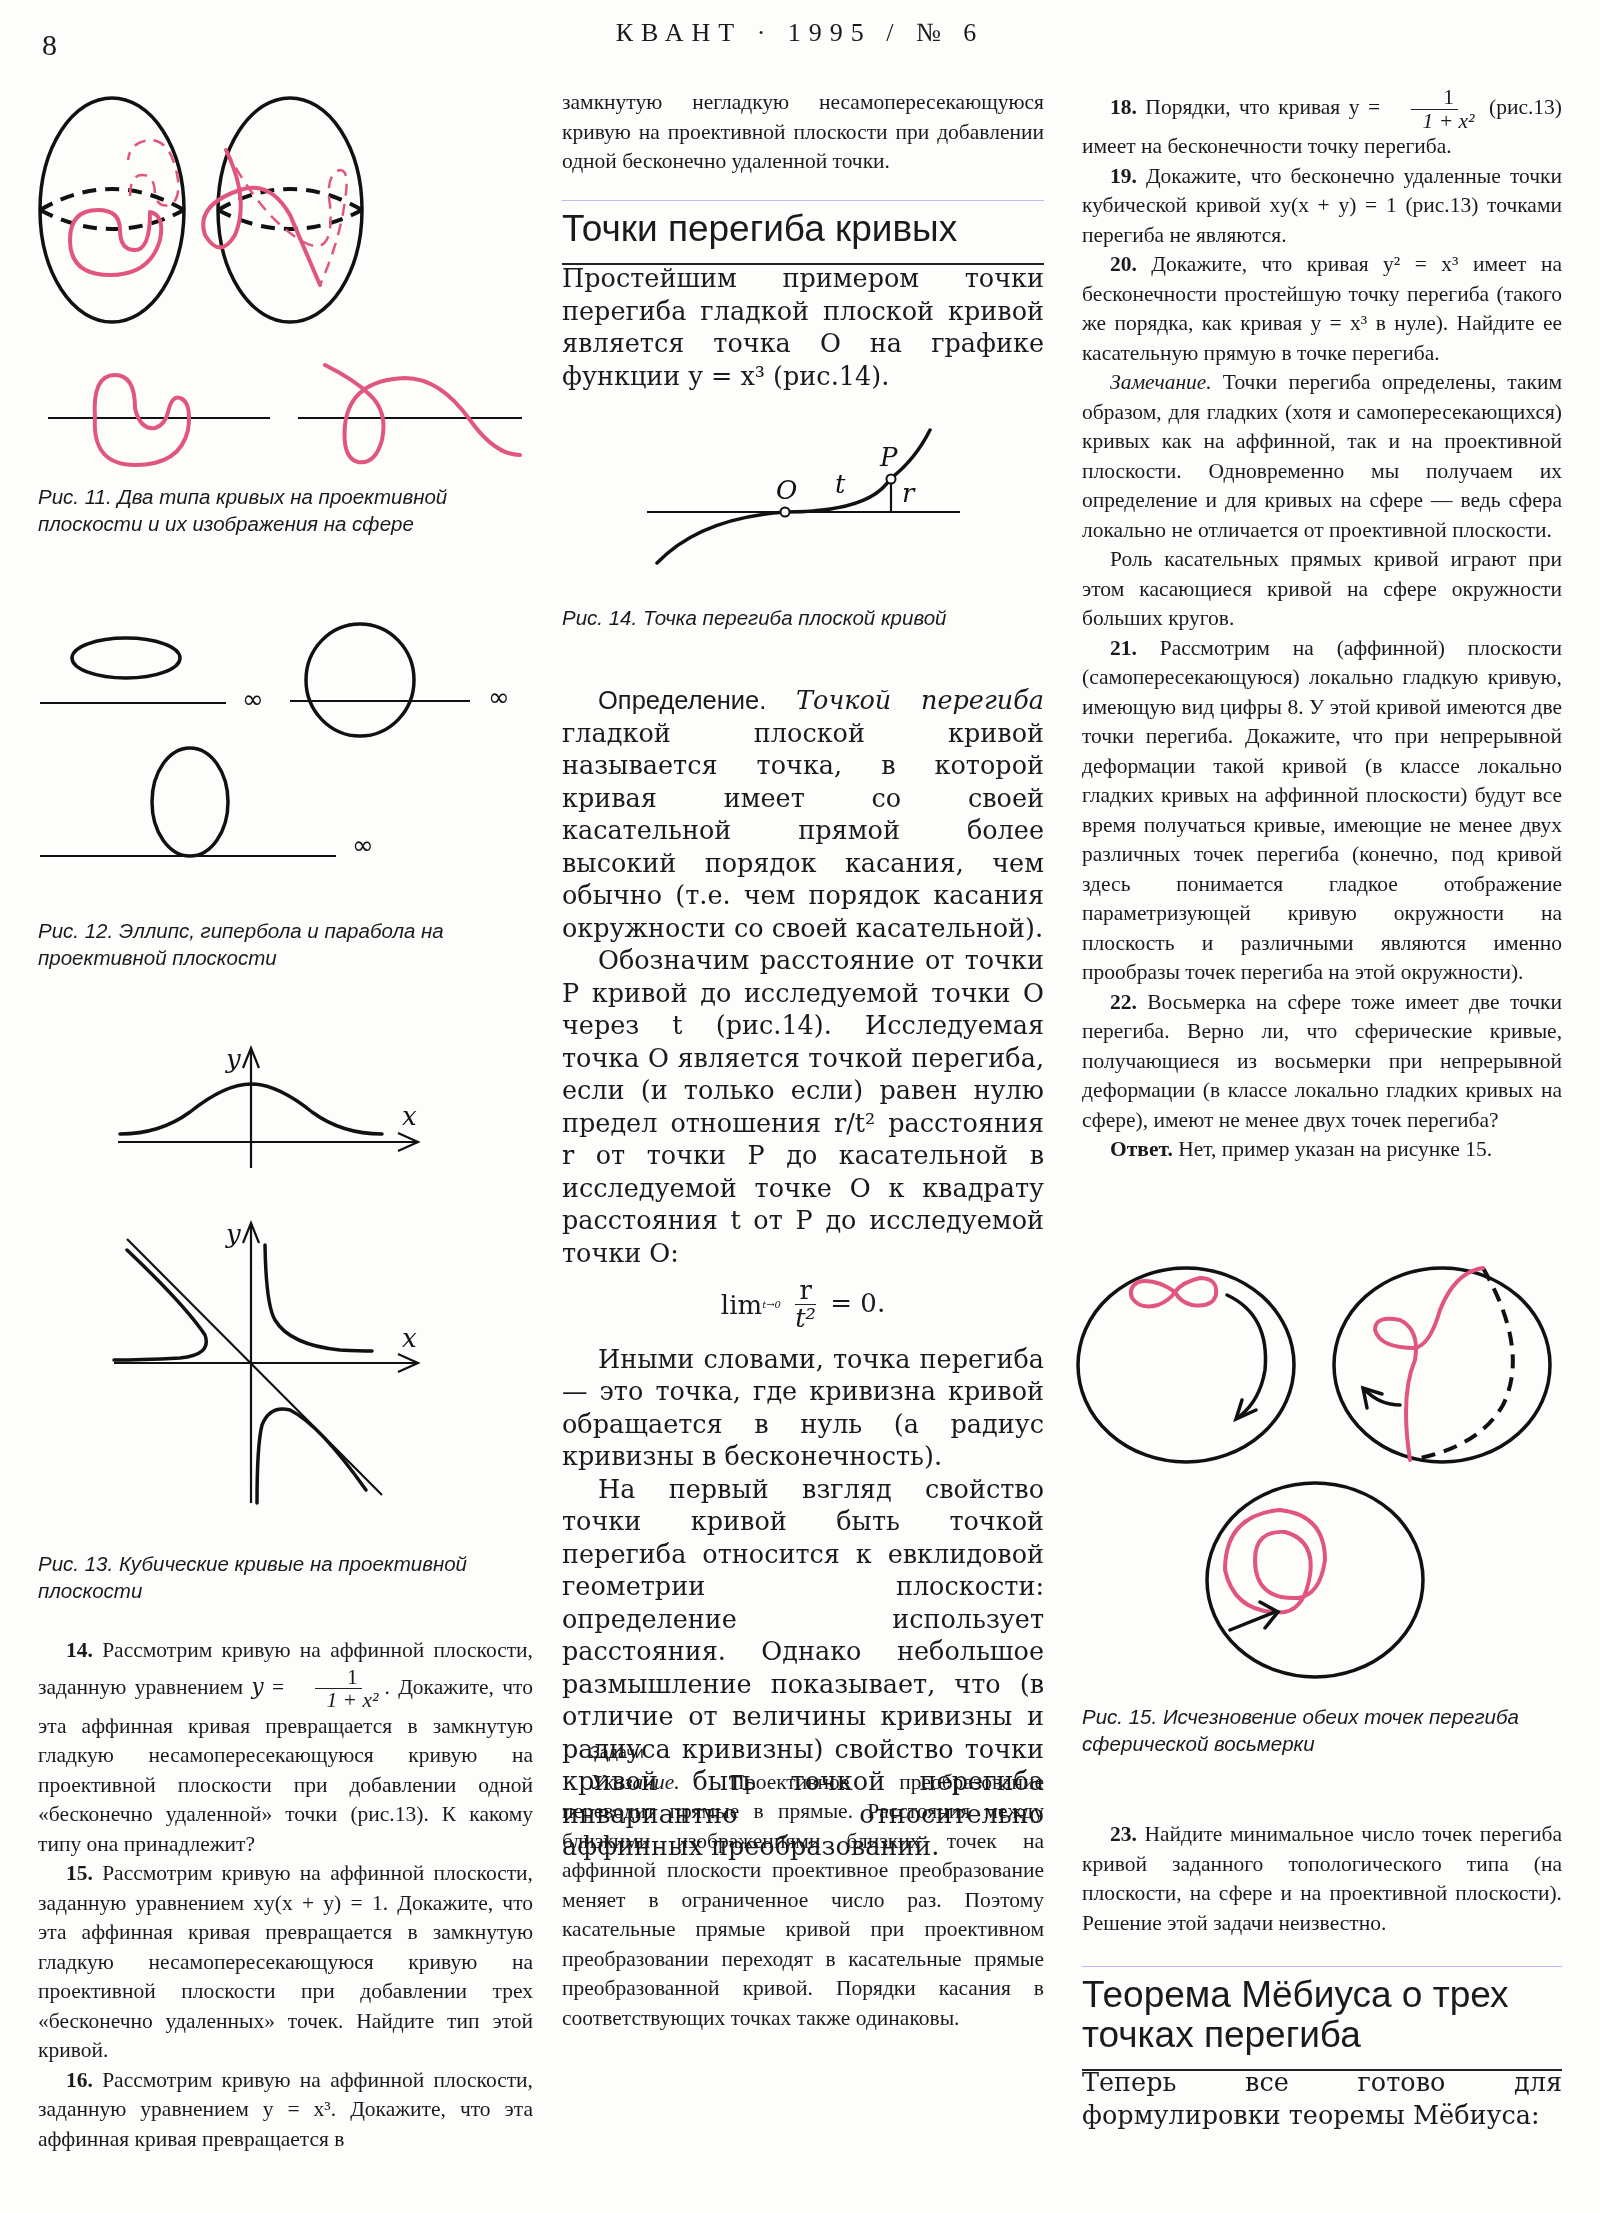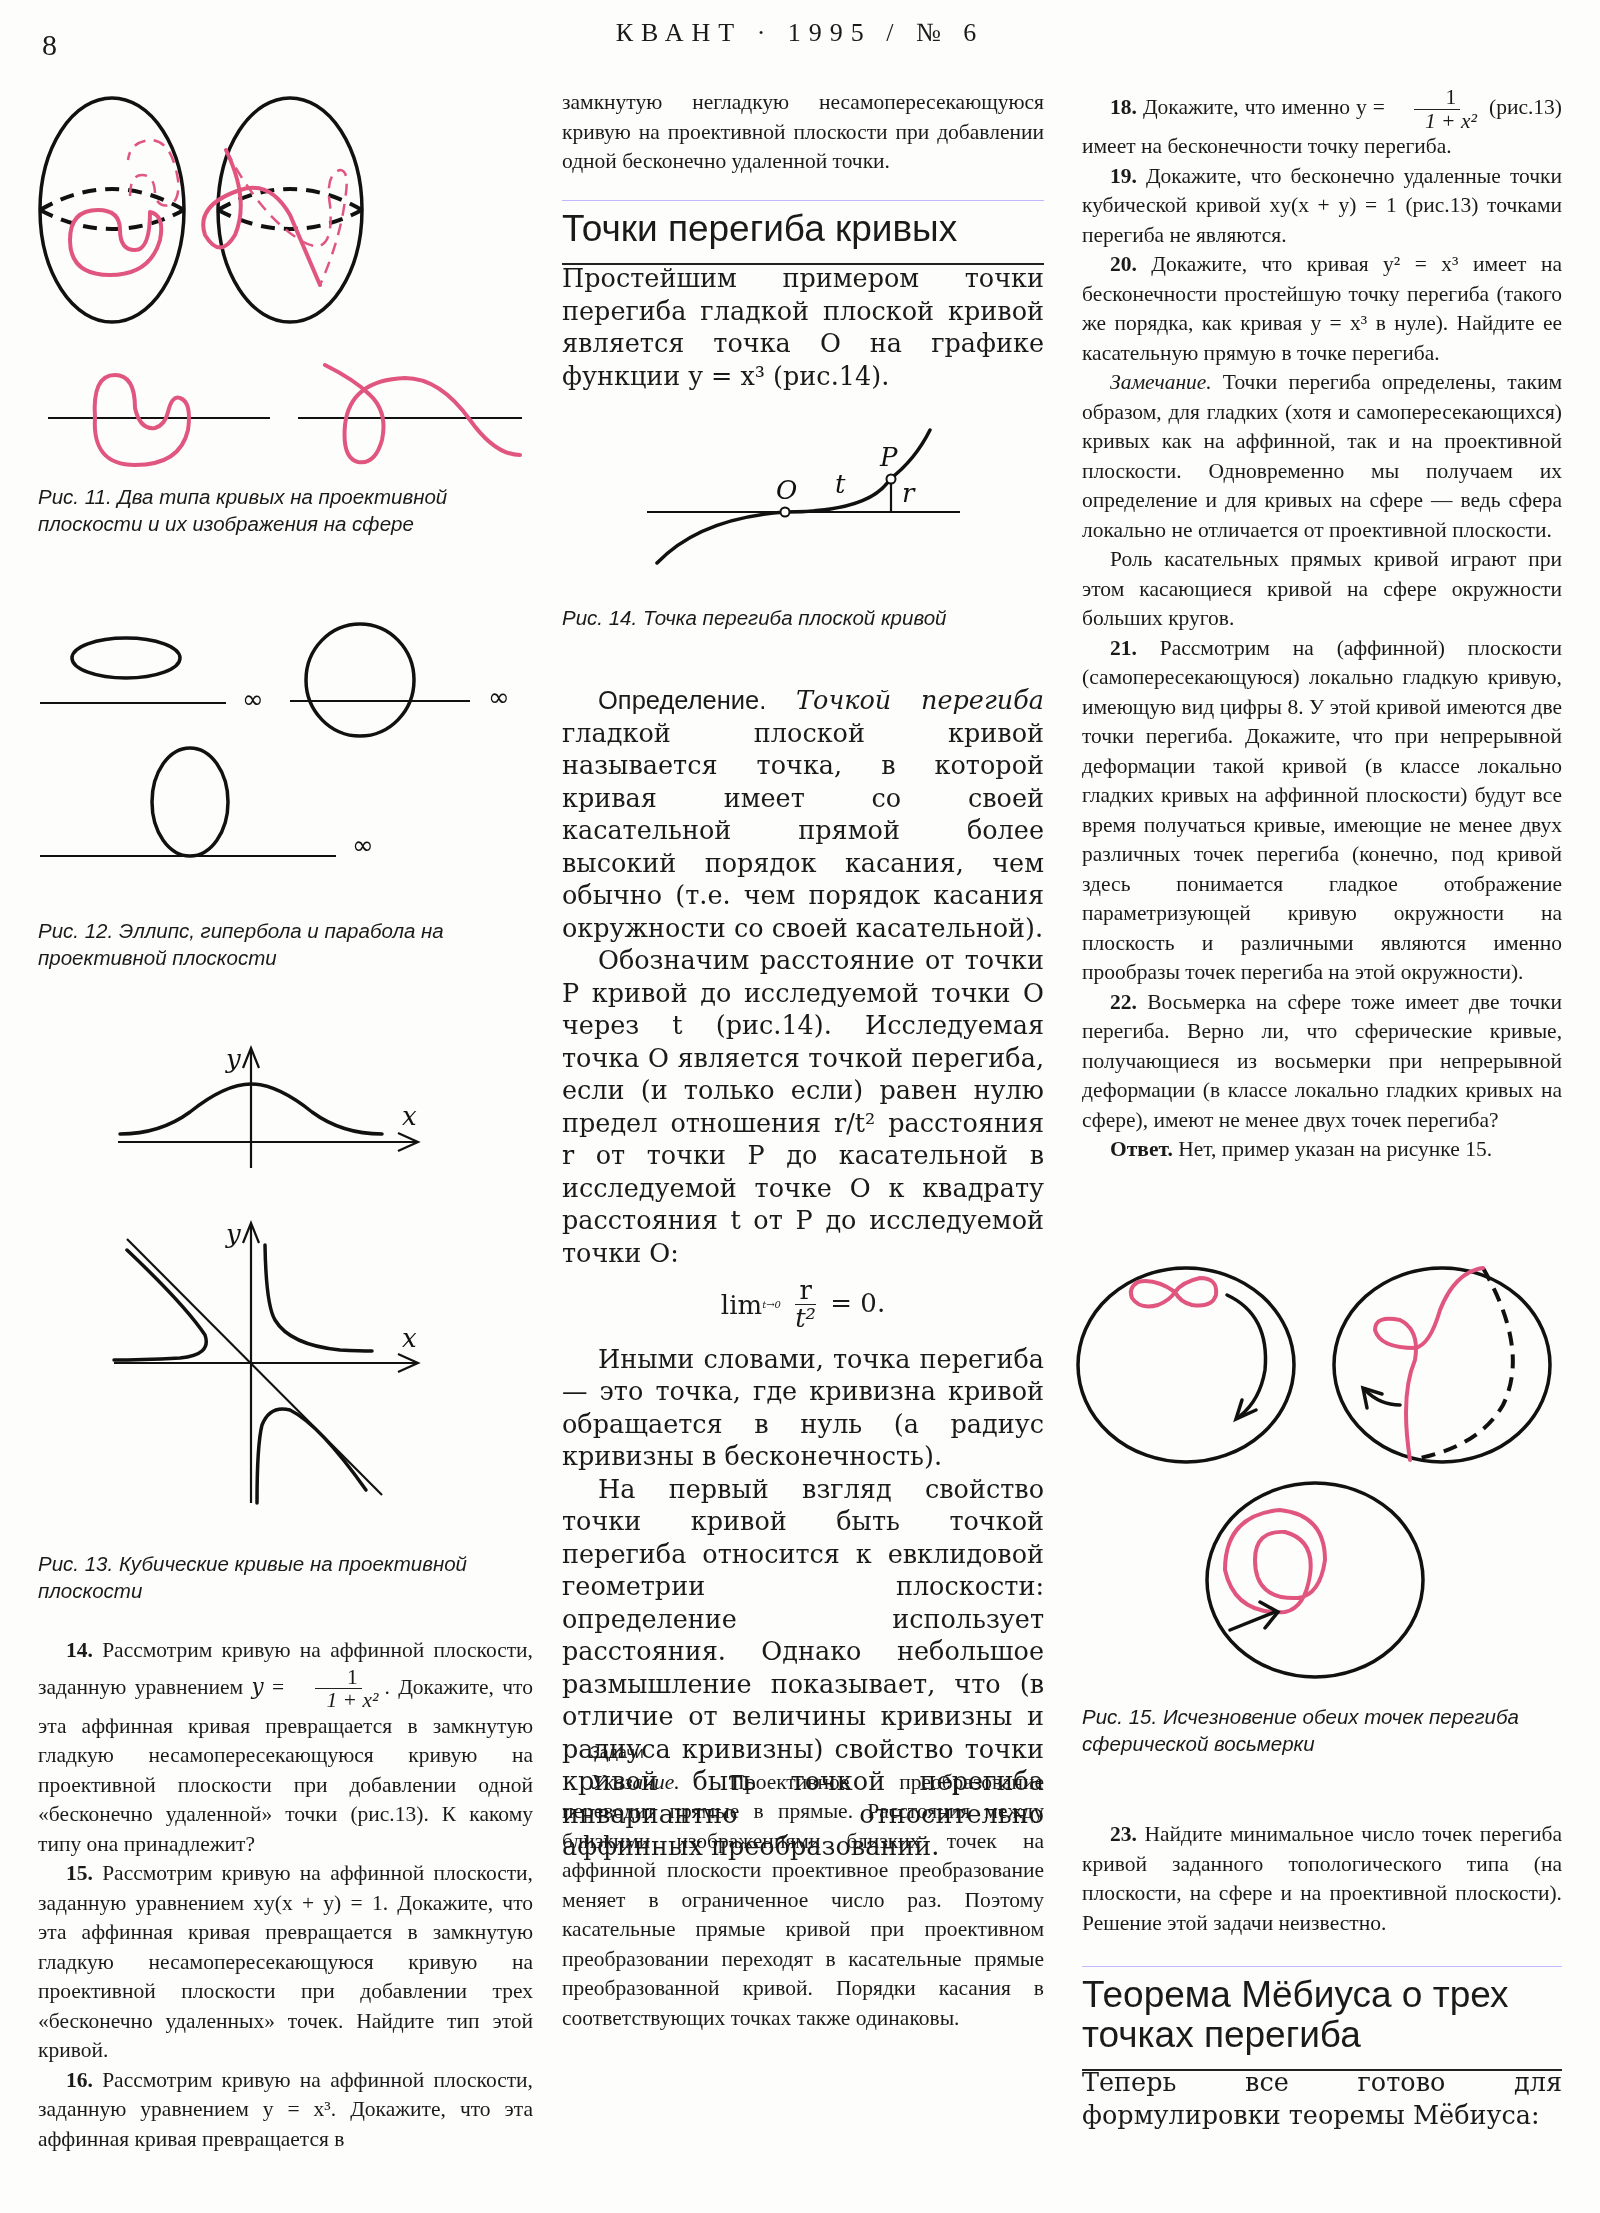--- a/index.html
+++ b/index.html
@@ -157,21 +157,21 @@
   <p>Иными словами, точка перегиба — это точка, где кривизна кривой обращается в нуль (а радиус кривизны в бесконечность).</p>
   <p>На первый взгляд свойство точки кривой быть точкой перегиба относится к евклидовой геометрии плоскости: определение использует расстояния. Однако небольшое размышление показывает, что (в отличие от величины кривизны и радиуса кривизны) свойство точки кривой быть точкой перегиба инвариантно относительно аффинных преобразований.</p>
 </div>
 
 <div class="col col-mid small" style="top:1738px">
   <div class="sans" style="font-size:16px;padding-left:28px">Задачи</div>
   <p><i>Указание.</i> <span>Проективное преобразование переводит прямые в прямые. Расстояния между близкими изображениями близких точек на аффинной плоскости проективное преобразование меняет в ограниченное число раз. Поэтому касательные прямые кривой при проективном преобразовании переходят в касательные прямые преобразованной кривой. Порядки касания в соответствующих точках также одинаковы.</span></p>
 </div>
 
 <div class="col col-right small" style="top:86px">
-  <p><b>18.</b> <span>Докажите, что именно y =</span> <span class="frac">
+  <p><b>18.</b> <span>Порядки, что кривая y =</span> <span class="frac">
         <span class="num">1</span>
         <span class="den">1 + x²</span>
       </span> <span>(рис.13) имеет на бесконечности точку перегиба.</span></p>
   <p><b>19.</b> <span>Докажите, что бесконечно удаленные точки кубической кривой xy(x + y) = 1 (рис.13) точками перегиба не являются.</span></p>
   <p><b>20.</b> <span>Докажите, что кривая y² = x³ имеет на бесконечности простейшую точку перегиба (такого же порядка, как кривая y = x³ в нуле). Найдите ее касательную прямую в точке перегиба.</span></p>
   <p><i>Замечание.</i> <span>Точки перегиба определены, таким образом, для гладких (хотя и самопересекающихся) кривых как на аффинной, так и на проективной плоскости. Одновременно мы получаем их определение и для кривых на сфере — ведь сфера локально не отличается от проективной плоскости.</span></p>
   <p>Роль касательных прямых кривой играют при этом касающиеся кривой на сфере окружности больших кругов.</p>
   <p><b>21.</b> <span>Рассмотрим на (аффинной) плоскости (самопересекающуюся) локально гладкую кривую, имеющую вид цифры 8. У этой кривой имеются две точки перегиба. Докажите, что при непрерывной деформации такой кривой (в классе локально гладких кривых на аффинной плоскости) будут все время получаться кривые, имеющие не менее двух различных точек перегиба (конечно, под кривой здесь понимается гладкое отображение параметризующей кривую окружности на плоскость и различными являются именно прообразы точек перегиба на этой окружности).</span></p>
   <p><b>22.</b> <span>Восьмерка на сфере тоже имеет две точки перегиба. Верно ли, что сферические кривые, получающиеся из восьмерки при непрерывной деформации (в классе локально гладких кривых на сфере), имеют не менее двух точек перегиба?</span></p>
   <p><b>Ответ.</b> <span>Нет, пример указан на рисунке 15.</span></p>

